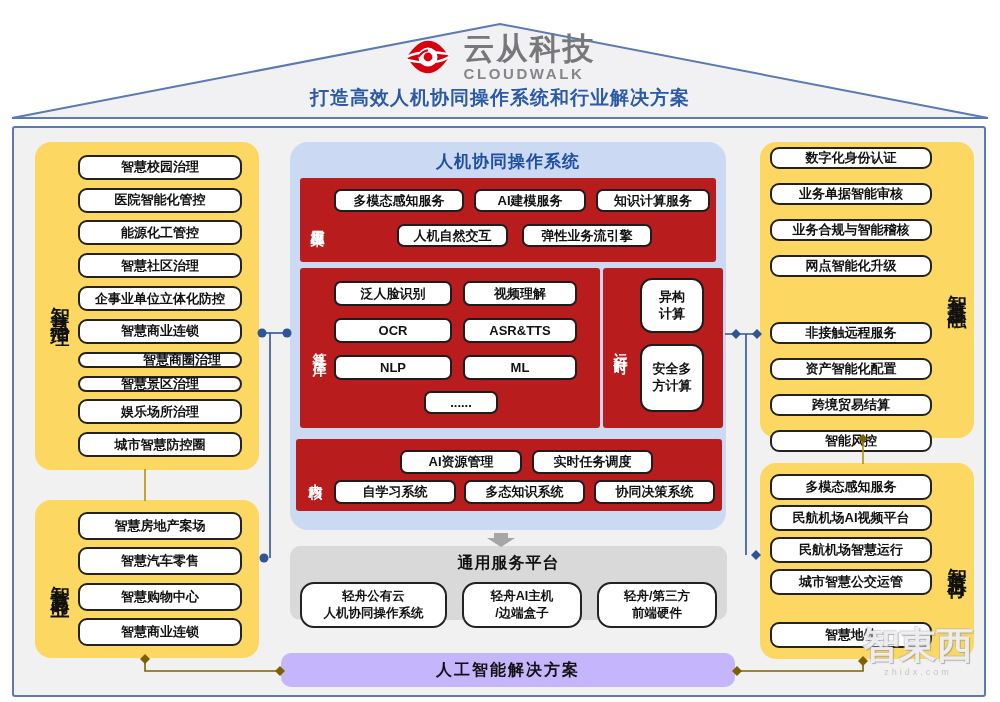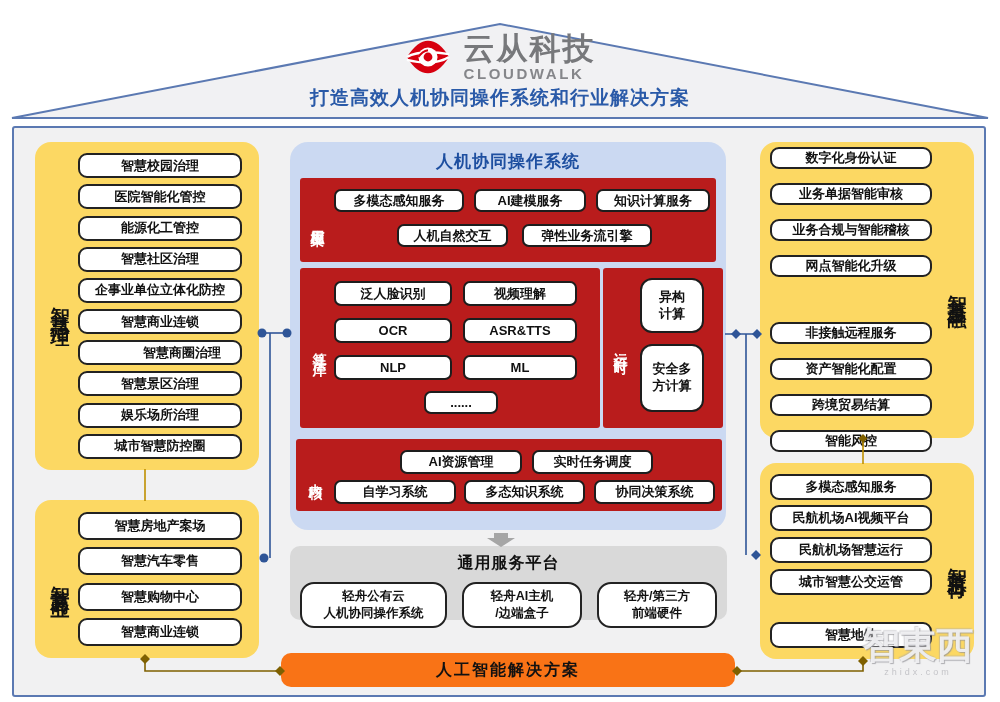--- a/index.html
+++ b/index.html
@@ -43,21 +43,21 @@
 
   
   .platform { position:absolute; left:290px; top:546px; width:437px; height:74px; background:#D9D9D9; border-radius:10px; }
   .platform-title { position:absolute; left:0; top:7px; width:100%; text-align:center;
                     font-size:16px; font-weight:800; color:#111; letter-spacing:1px; }
   .ppill { position:absolute; background:#fff; border:2px solid #222; border-radius:14px; box-sizing:border-box;
            display:flex; flex-direction:column; align-items:center; justify-content:center;
            font-size:12.5px; font-weight:700; color:#111; line-height:1.35; text-align:center; }
 
   
-  .solution-bar { position:absolute; left:281px; top:653px; width:454px; height:34px; background:#f97316; border-radius:10px;
+  .solution-bar { position:absolute; left:281px; top:653px; width:454px; height:34px; background:#c4b5fd; border-radius:10px;
                   display:flex; align-items:center; justify-content:center;
                   font-size:16px; font-weight:800; color:#111; letter-spacing:2px; }
 
   
   .watermark { position:absolute; left:843px; top:627px; width:150px; text-align:center; }
   .watermark-main { font-size:37px; font-weight:800; color:rgba(244,244,246,0.9); line-height:1;
                     text-shadow:1px 1px 1px rgba(150,150,155,0.75), -1px -1px 1px rgba(170,170,175,0.5); }
   .watermark-sub { font-size:9px; letter-spacing:3px; color:rgba(185,185,190,0.8); margin-top:3px; }
 </style>
 </head>
@@ -89,22 +89,22 @@
 
   <div class="side-panel" style="left:35px; top:142px; width:224px; height:328px;">
     <div class="vlabel" style="left:10px; width:30px;">智慧治理</div>
     <div class="side-items" style="left:43px; width:164px;">
       <div class="side-pill" style="height:25px;">智慧校园治理</div>
       <div class="side-pill" style="height:25px;">医院智能化管控</div>
       <div class="side-pill" style="height:25px;">能源化工管控</div>
       <div class="side-pill" style="height:25px;">智慧社区治理</div>
       <div class="side-pill" style="height:25px;">企事业单位立体化防控</div>
       <div class="side-pill" style="height:25px;">智慧商业连锁</div>
-      <div class="side-pill" style="height:25px;padding-left:44px;">智慧商圈治理</div>
-      <div class="side-pill" style="height:25px;">智慧景区治理</div>
+      <div class="side-pill" style="height:16px;padding-left:44px;">智慧商圈治理</div>
+      <div class="side-pill" style="height:16px;">智慧景区治理</div>
       <div class="side-pill" style="height:25px;">娱乐场所治理</div>
       <div class="side-pill" style="height:25px;">城市智慧防控圈</div>
     </div>
   </div>
 
   <div class="side-panel" style="left:35px; top:500px; width:224px; height:158px;">
     <div class="vlabel" style="left:10px; width:30px; letter-spacing:4px;">智慧商业</div>
     <div class="side-items" style="left:43px; width:164px;">
       <div class="side-pill" style="height:28px;">智慧房地产案场</div>
       <div class="side-pill" style="height:28px;">智慧汽车零售</div>

